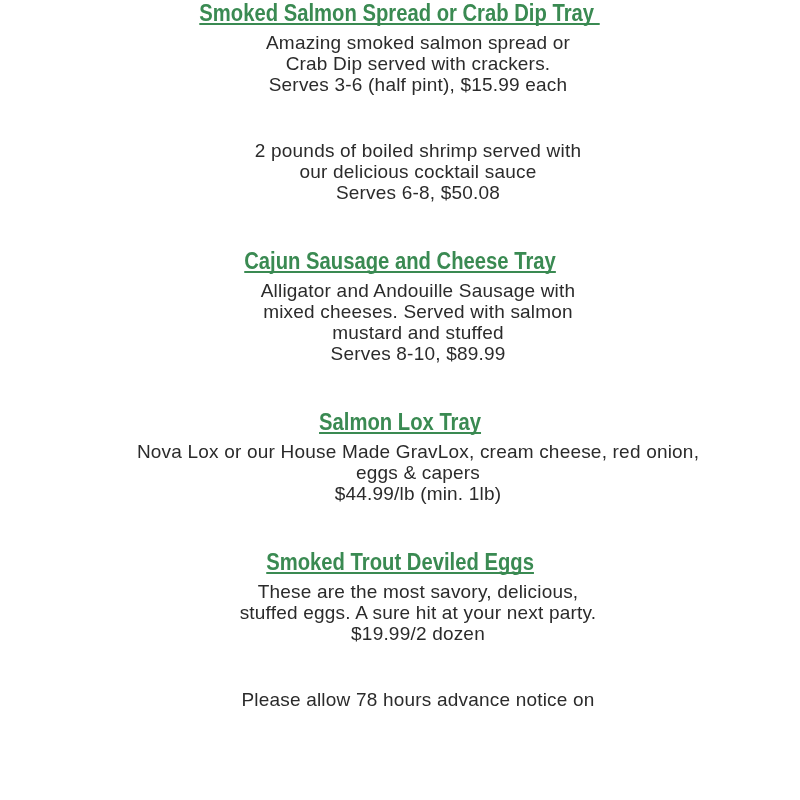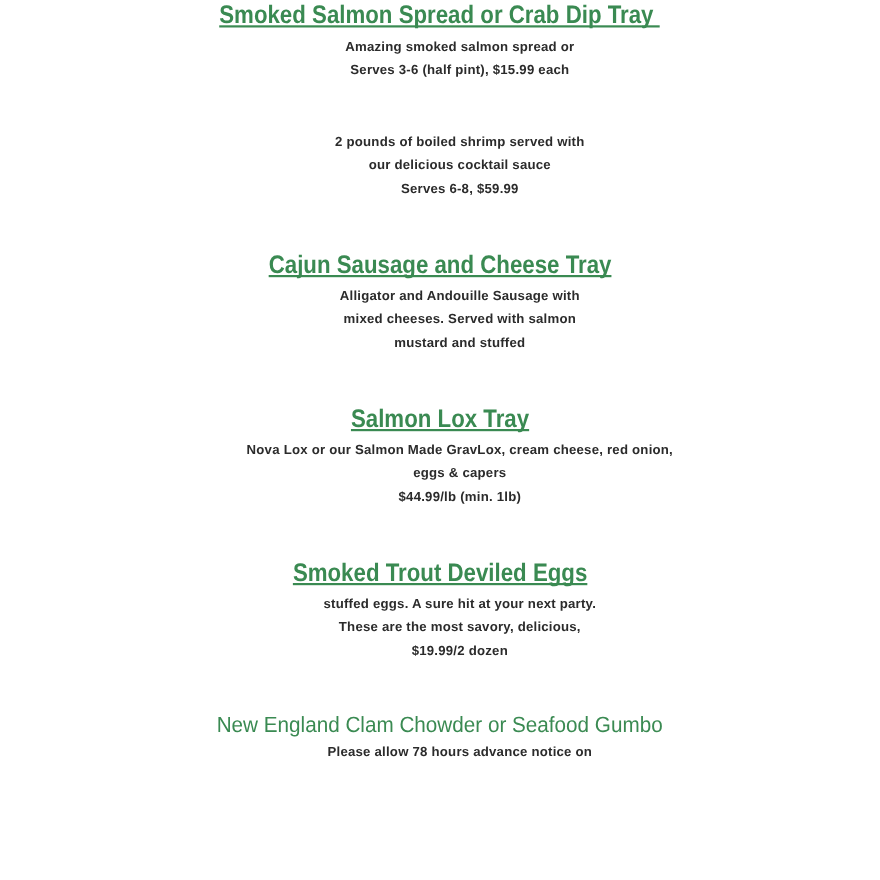--- a/index.html
+++ b/index.html
@@ -50,80 +50,81 @@
     font-weight: 400;
   }
   .subtitle-text {
     display: inline-block;
     transform: scaleX(0.94);
     transform-origin: center;
   }
   .section-body { margin-top: 2px; }
   .body-line {
     color: var(--ink);
-    font-size: 12px;
+    font-size: 19px;
     line-height: 21px;
     letter-spacing: 0.2px;
-    font-weight: 700;
+    font-weight: 400;
     padding-left: 36px;
   }
 </style>
 </head>
 <body>
 
 <div class="menu-page">
   <div id="sections">
   <section class="menu-section">
     <h2 class="section-title"><span class="title-text">Smoked Salmon Spread or Crab Dip Tray&nbsp;</span></h2>
 
     <div class="section-body">
           <p class="body-line">Amazing smoked salmon spread or</p>
+          <p class="body-line">Crab Dip served with crackers.</p>
           <p class="body-line">Serves 3-6 (half pint), $15.99 each</p>
         </div>
   </section>
 
   <section class="menu-section">
 
     <div class="section-body">
           <p class="body-line">2 pounds of boiled shrimp served with</p>
           <p class="body-line">our delicious cocktail sauce</p>
-          <p class="body-line">Serves 6-8, $59.99</p>
+          <p class="body-line">Serves 6-8, $50.08</p>
         </div>
   </section>
 
   <section class="menu-section">
     <h2 class="section-title"><span class="title-text">Cajun Sausage and Cheese Tray</span></h2>
 
     <div class="section-body">
           <p class="body-line">Alligator and Andouille Sausage with</p>
           <p class="body-line">mixed cheeses. Served with salmon</p>
           <p class="body-line">mustard and stuffed</p>
+          <p class="body-line">Serves 8-10, $89.99</p>
         </div>
   </section>
 
   <section class="menu-section">
     <h2 class="section-title"><span class="title-text">Salmon Lox Tray</span></h2>
 
     <div class="section-body">
-          <p class="body-line">Nova Lox or our Salmon Made GravLox, cream cheese, red onion,</p>
+          <p class="body-line">Nova Lox or our House Made GravLox, cream cheese, red onion,</p>
           <p class="body-line">eggs &amp; capers</p>
           <p class="body-line">$44.99/lb (min. 1lb)</p>
         </div>
   </section>
 
   <section class="menu-section">
     <h2 class="section-title"><span class="title-text">Smoked Trout Deviled Eggs</span></h2>
 
     <div class="section-body">
+          <p class="body-line">These are the most savory, delicious,</p>
           <p class="body-line">stuffed eggs. A sure hit at your next party.</p>
-          <p class="body-line">These are the most savory, delicious,</p>
           <p class="body-line">$19.99/2 dozen</p>
         </div>
   </section>
 
   <section class="menu-section">
-    <div class="section-subtitle"><span class="subtitle-text">New England Clam Chowder or Seafood Gumbo</span></div>
     <div class="section-body">
           <p class="body-line">Please allow 78 hours advance notice on</p>
         </div>
   </section>
 </div>
 </div>
 
 </body></html>

